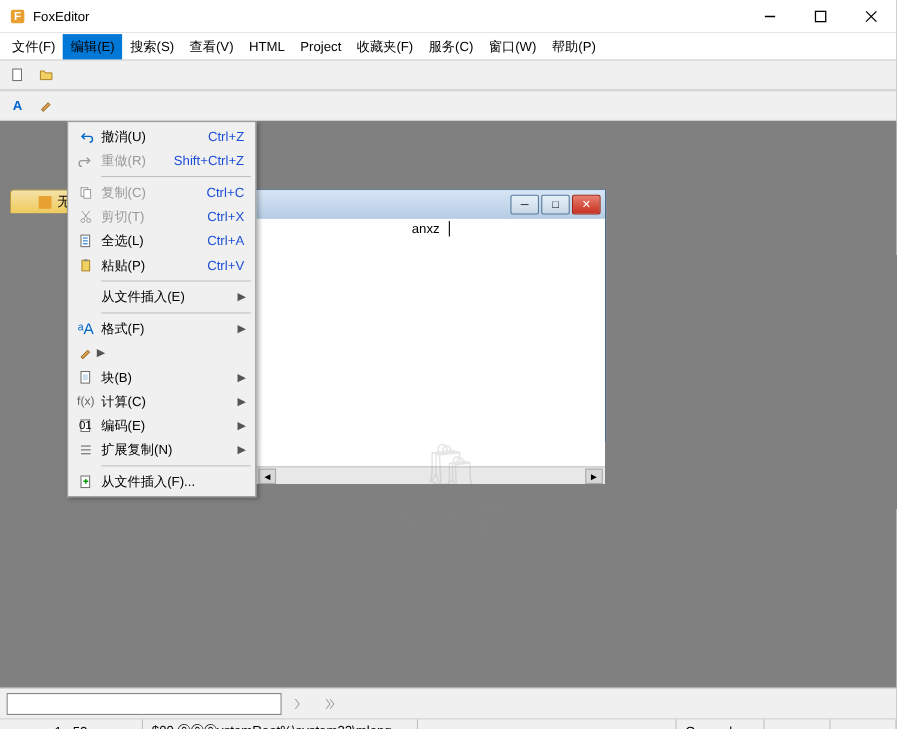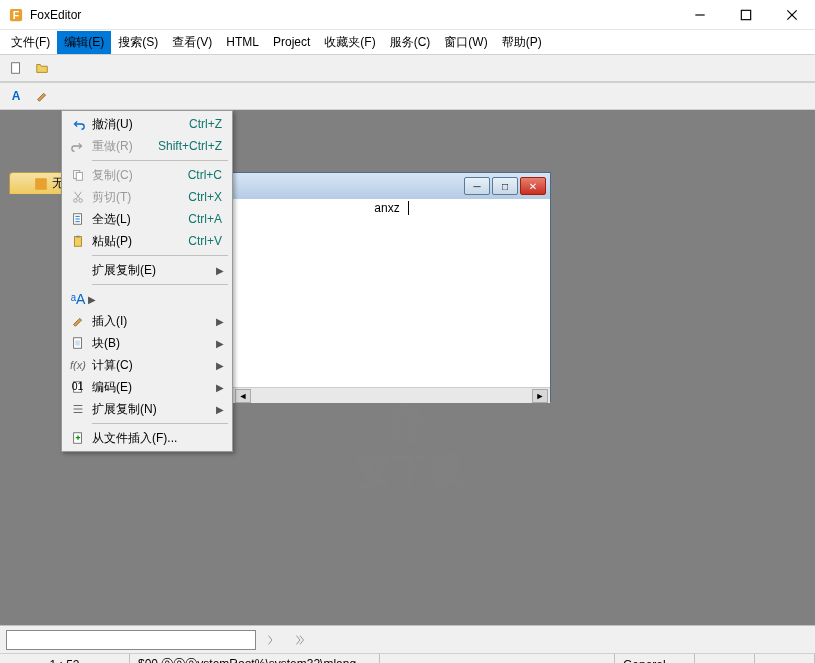--- a/index.html
+++ b/index.html
@@ -18,31 +18,31 @@
 .toolbar { height: 28px; background: #f0f0f0; border-top: 1px solid #d0d0d0; border-bottom: 1px solid #d0d0d0; display: flex; align-items: center; padding: 0 4px; gap: 2px; }
 .tbtn { width: 24px; height: 22px; display: flex; align-items: center; justify-content: center; cursor: pointer; border: 1px solid transparent; color: #555; }
 
 .workarea { position: relative; height: 515px; background: #808080; overflow: hidden; }
 
 .dropdown { position: absolute; left: 61px; top: 0; width: 172px; background: #f0f0f0; border: 1px solid #999; box-shadow: 2px 2px 4px rgba(0,0,0,0.3); z-index: 100; padding: 2px; }
 .dd-item { display: flex; align-items: center; height: 22px; padding: 0 4px; cursor: pointer; }
 .dd-item.disabled { color: #999; }
 .dd-icon { width: 20px; display: flex; align-items: center; justify-content: center; color: #666; }
 .dd-label { flex: 1; padding-left: 4px; }
-.dd-shortcut { color: #0f766e; padding-right: 4px; }
+.dd-shortcut { color: #1d4ed8; padding-right: 4px; }
 .dd-arrow { width: 10px; color: #555; font-size: 10px; }
 .dd-sep { height: 1px; background: #c0c0c0; margin: 3px 2px 3px 28px; }
 
 .doc-tab { position: absolute; left: 9px; top: 62px; background: linear-gradient(#f5e2a8, #efca5c); border: 1px solid #b89a3f; border-bottom: none; border-radius: 4px 4px 0 0; padding: 2px 24px; display: flex; align-items: center; gap: 4px; font-size: 11px; }
 
 .child-window { position: absolute; left: 232px; top: 62px; width: 319px; height: 230px; border: 1px solid #4a6a8a; background: #fff; }
 .child-titlebar { height: 26px; background: linear-gradient(#d6e5f5, #b5cce4); display: flex; justify-content: flex-end; align-items: center; padding: 0 4px; gap: 2px; }
 .child-btn { width: 26px; height: 18px; border: 1px solid #5a7a9a; border-radius: 2px; background: linear-gradient(#e8f0f8, #c8d8e8); display: flex; align-items: center; justify-content: center; cursor: pointer; font-size: 10px; }
 .child-btn.close { background: linear-gradient(#e88070, #c83020); color: #fff; border-color: #a02010; }
-.child-content { height: 188px; background: #fff; display: flex; justify-content: center; padding-top: 2px; font-family: "Courier New", monospace; font-size: 13px; }
+.child-content { height: 225px; background: #fff; display: flex; justify-content: center; padding-top: 2px; font-family: "Courier New", monospace; font-size: 13px; }
 .cursor { display: inline-block; width: 1px; height: 14px; background: #000; margin-left: 8px; }
 .child-scroll { height: 16px; background: #e8e8e8; border-top: 1px solid #ccc; display: flex; align-items: center; padding: 0 2px; }
 .scroll-arrow { width: 16px; height: 14px; background: #d8d8d8; border: 1px solid #aaa; display: flex; align-items: center; justify-content: center; font-size: 9px; cursor: pointer; }
 .scroll-track { flex: 1; }
 
 .watermark { position: absolute; left: 300px; top: 290px; width: 220px; opacity: 0.2; color: #888; text-align: center; pointer-events: none; }
 .watermark .bag { font-size: 40px; }
 .watermark .txt { font-size: 36px; font-weight: bold; }
 .watermark .sub { font-size: 14px; letter-spacing: 4px; }
 
@@ -194,52 +194,52 @@
             <rect x="4" y="3" width="8" height="11" fill="#f0d060" stroke="#aa8020"></rect>
             <rect x="6" y="2" width="4" height="2" fill="#888"></rect>
           </svg>
         </span>
         <span class="dd-label">粘贴(P)</span>
         <span class="dd-shortcut">Ctrl+V</span>
       </div>
       <div class="dd-sep"></div>
       <div class="dd-item">
         <span class="dd-icon"></span>
-        <span class="dd-label">扩展复制(E)</span>
+        <span class="dd-label">从文件插入(E)</span>
         <span class="dd-arrow">▶</span>
       </div>
       <div class="dd-sep"></div>
       <div class="dd-item">
         <span class="dd-icon">
           <span style="font-size:14px;color:#06c">ᵃA</span>
         </span>
+        <span class="dd-label">格式(F)</span>
         <span class="dd-arrow">▶</span>
       </div>
       <div class="dd-item">
         <span class="dd-icon">
           <svg viewBox="0 0 16 16">
             <path d="M3 12l7-7 2 2-7 7z" fill="#e0a050" stroke="#806020"></path>
           </svg>
         </span>
-        <span class="dd-label">插入(I)</span>
         <span class="dd-arrow">▶</span>
       </div>
       <div class="dd-item">
         <span class="dd-icon">
           <svg viewBox="0 0 16 16">
             <rect x="3" y="2" width="9" height="12" fill="#fff" stroke="#666"></rect>
             <rect x="5" y="5" width="5" height="6" fill="#cde"></rect>
           </svg>
         </span>
         <span class="dd-label">块(B)</span>
         <span class="dd-arrow">▶</span>
       </div>
       <div class="dd-item">
         <span class="dd-icon">
-          <span style="font-style:italic;font-size:11px">f(x)</span>
+          <span style="font-size:11px">f(x)</span>
         </span>
         <span class="dd-label">计算(C)</span>
         <span class="dd-arrow">▶</span>
       </div>
       <div class="dd-item">
         <span class="dd-icon">
           <svg viewBox="0 0 16 16">
             <rect x="3" y="2" width="9" height="12" fill="#fff" stroke="#666"></rect>
             <text x="7.5" y="11" text-anchor="middle" font-size="7">01</text>
           </svg>

